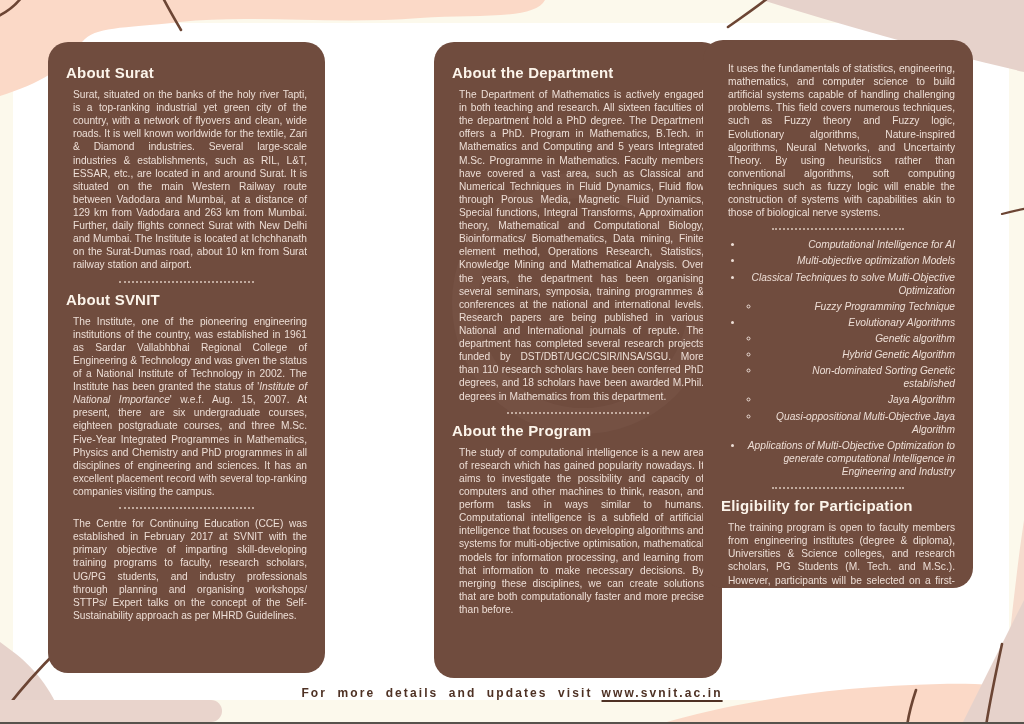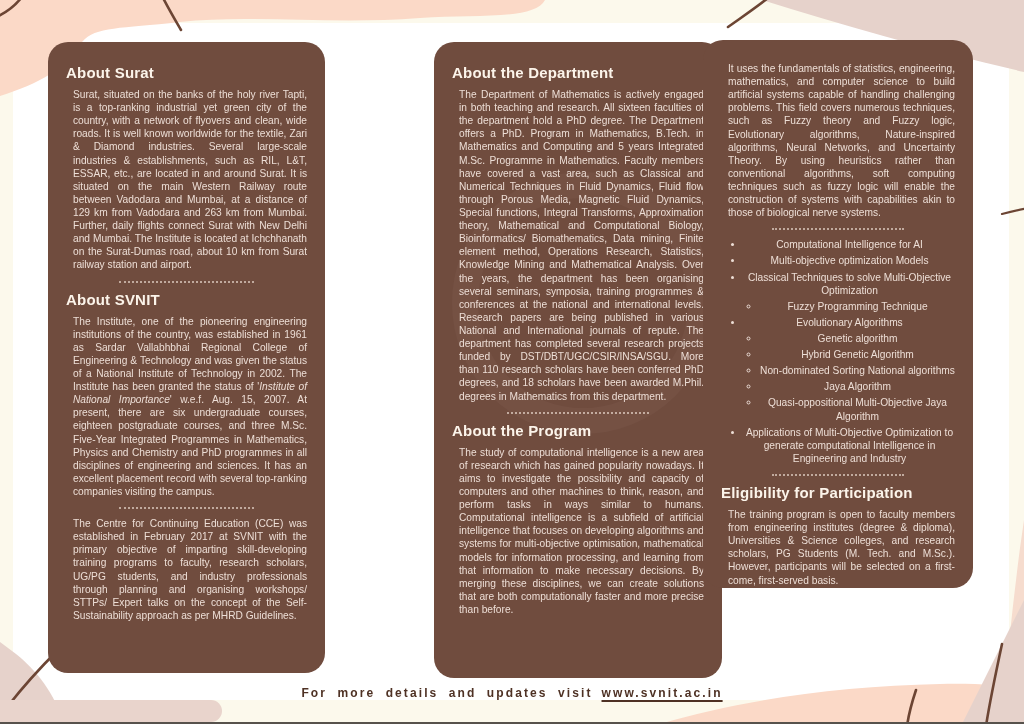--- a/index.html
+++ b/index.html
@@ -33,21 +33,21 @@
   }
   .it{font-style:italic;}
   .bold{font-weight:bold;color:#F8EFE8;}
   sup{font-size:7px;line-height:0;}
   .sep{width:56%;margin:9px auto 8px;border-top:2px dotted rgba(247,233,224,0.6);height:0;}
 
   ul.l1{
     list-style:disc;margin:2px 0 0 10px;padding-left:13px;
     font-size:10.2px;line-height:1.285;color:#EDDED6;
   }
-  ul.l1 > li{margin-bottom:3px;text-align:center;}
+  ul.l1 > li{margin-bottom:3px;text-align:right;font-style:italic;}
   ul.l2{list-style:circle;margin:3px 0 1px;padding-left:16px;}
   ul.l2 > li{margin-bottom:3px;}
 
   .elig-p2{margin-top:20px;}
 
   .footer{
     position:absolute;z-index:5;left:0;width:1024px;bottom:24px;text-align:center;
     font-weight:bold;font-size:12px;letter-spacing:2.1px;word-spacing:5px;color:#4E3124;
   }
   .footer a{
@@ -108,21 +108,21 @@
     <li><span>Multi-objective optimization Models</span></li>
     <li><span>Classical Techniques to solve Multi-Objective Optimization</span>
       <ul class="l2">
         <li><span>Fuzzy Programming Technique</span></li>
       </ul>
     </li>
     <li><span>Evolutionary Algorithms</span>
       <ul class="l2">
         <li><span>Genetic algorithm</span></li>
         <li><span>Hybrid Genetic Algorithm</span></li>
-        <li><span>Non-dominated Sorting National algorithms</span></li>
+        <li><span>Non-dominated Sorting Genetic established</span></li>
         <li><span>Jaya Algorithm</span></li>
         <li><span>Quasi-oppositional Multi-Objective Jaya Algorithm</span></li>
       </ul>
     </li>
     <li><span>Applications of Multi-Objective Optimization to generate computational Intelligence in Engineering and Industry</span></li>
   </ul>
   <div class="sep"></div>
   <h2 class="heading">Eligibility for Participation</h2>
   <p class="body">The training program is open to faculty members from engineering institutes (degree &amp; diploma), Universities &amp; Science colleges, and research scholars, PG Students (M. Tech. and M.Sc.). However, participants will be selected on a first-come, first-served basis.</p>
   <p class="body elig-p2"><span>The list of selected participants will be displayed on the institute's website on </span><span class="bold"><span>26</span><sup>th</sup><span> March 2026</span></span><span>.</span></p>

